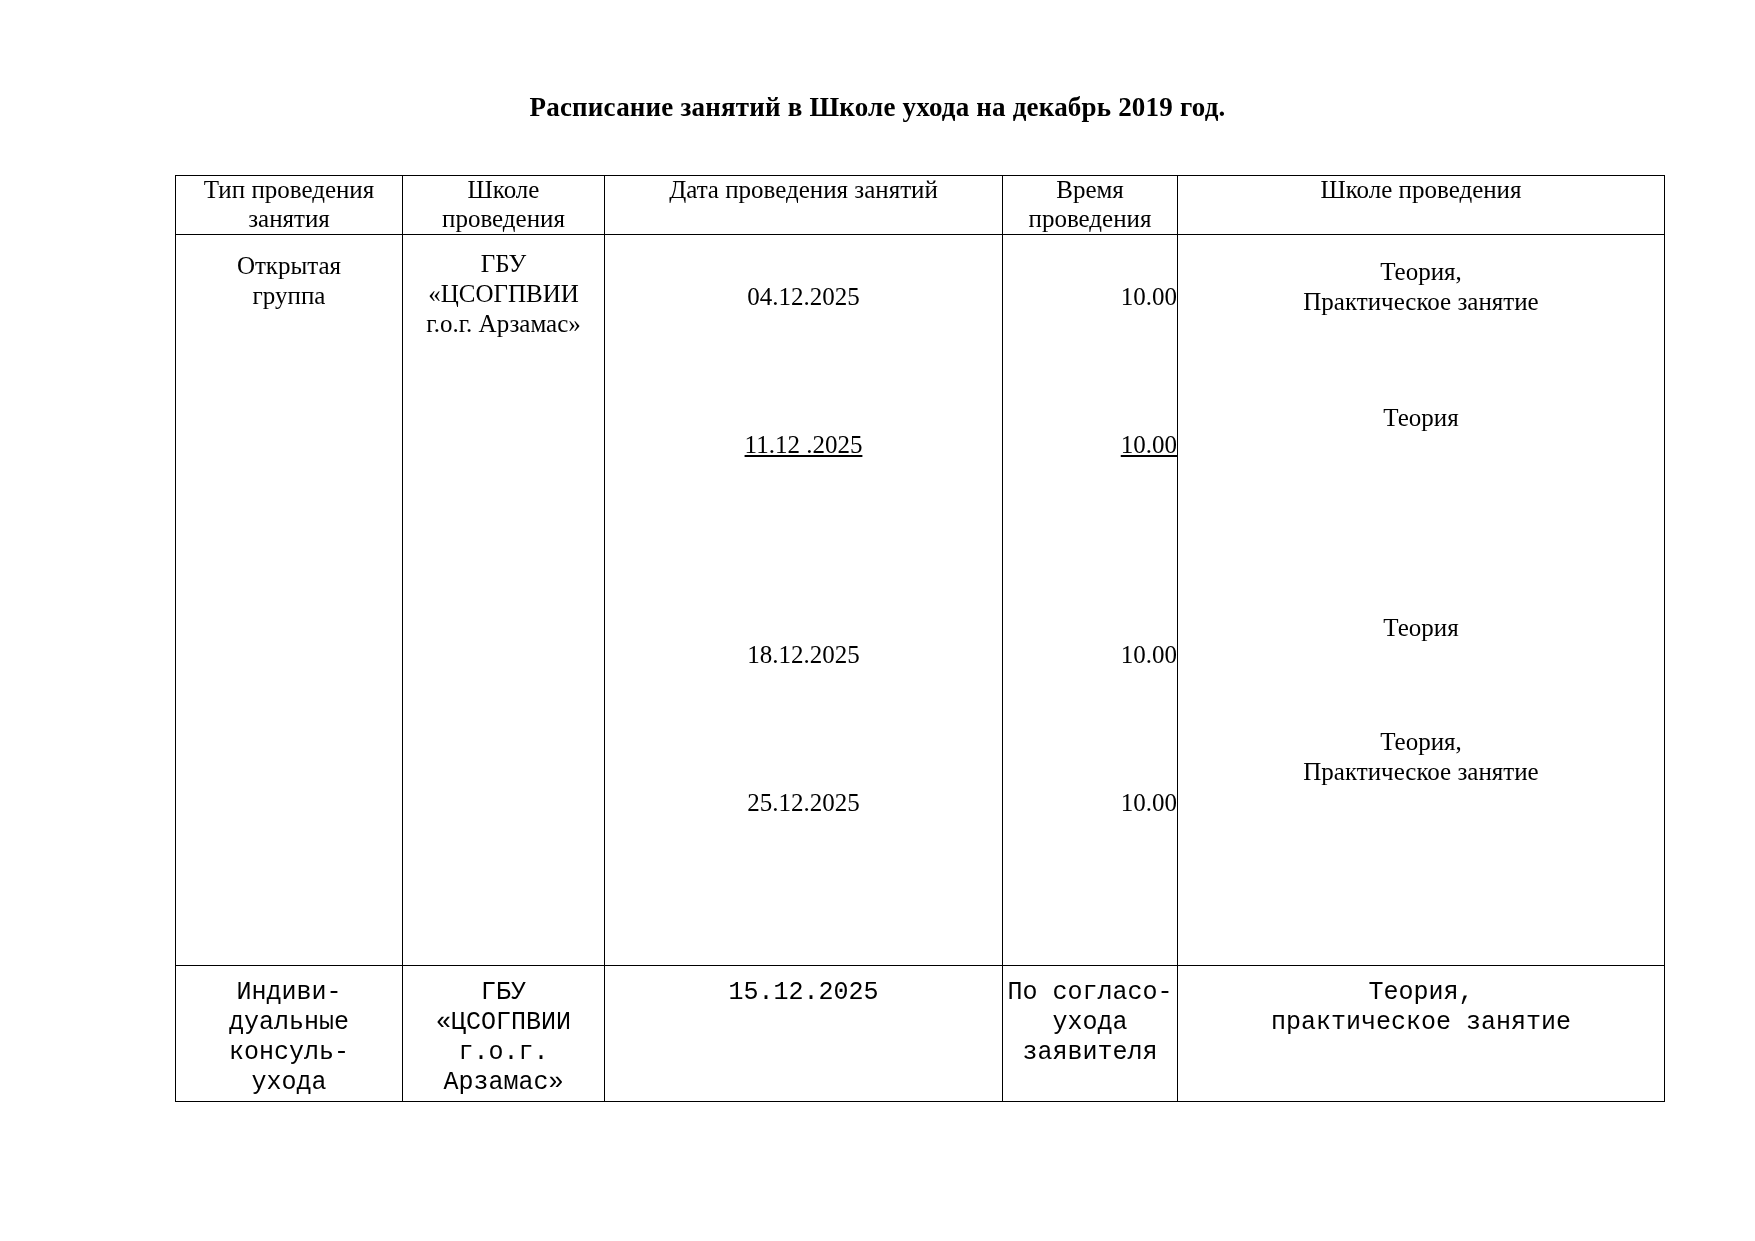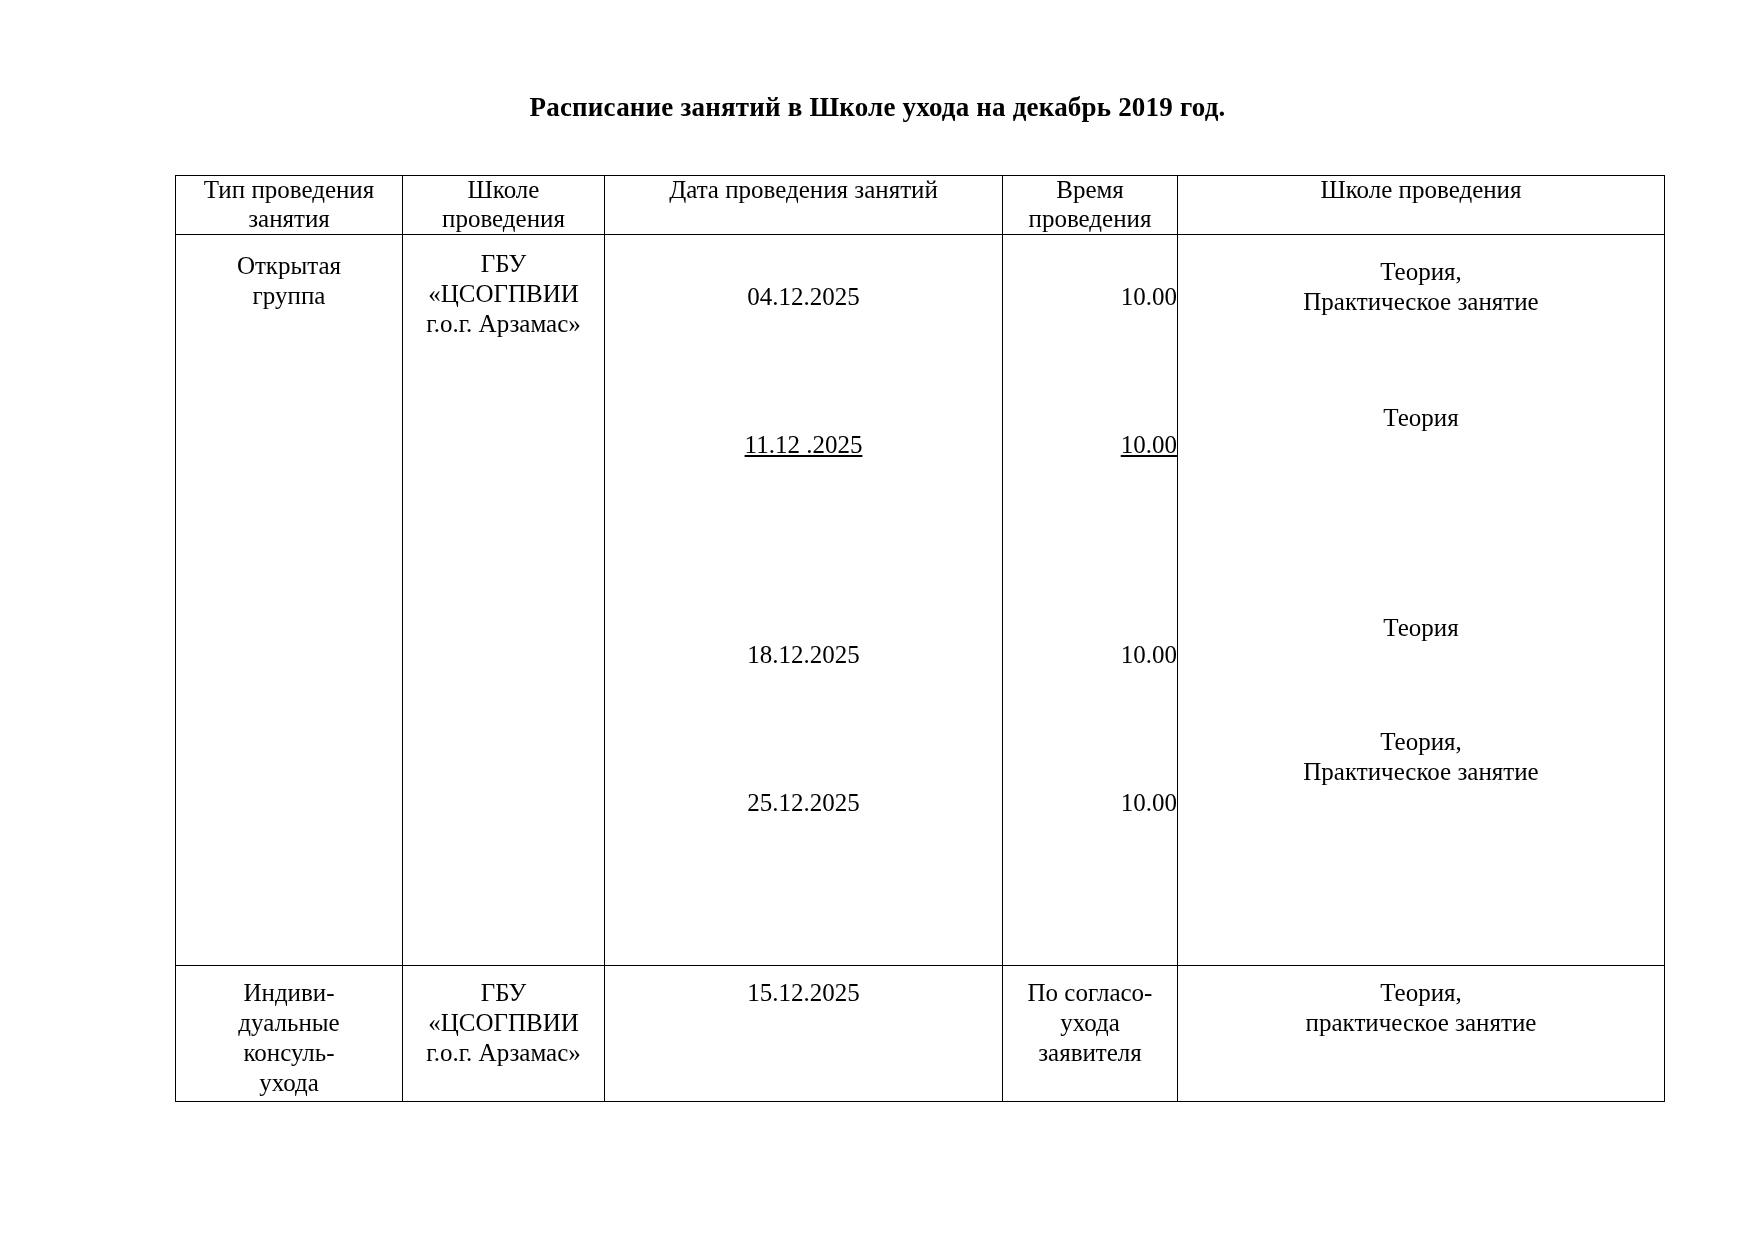--- a/index.html
+++ b/index.html
@@ -108,20 +108,21 @@
   .f1 { top: 22px; }
   .f2 { top: 168px; }
   .f3 { top: 378px; }
   .f4 { top: 492px; }
 
   
   .r2 td { height: 135px; }
   .r2 .inner {
     padding-top: 12px;
     line-height: 1.2;
+    font-family: Liberation Mono, monospace;
   }
   .nowrap-lines span { display: block; }
 </style>
 </head>
 <body>
 
 <div class="page">
 
   <div class="doc-title">Расписание занятий в Школе ухода на  декабрь 2019 год.</div>
 

